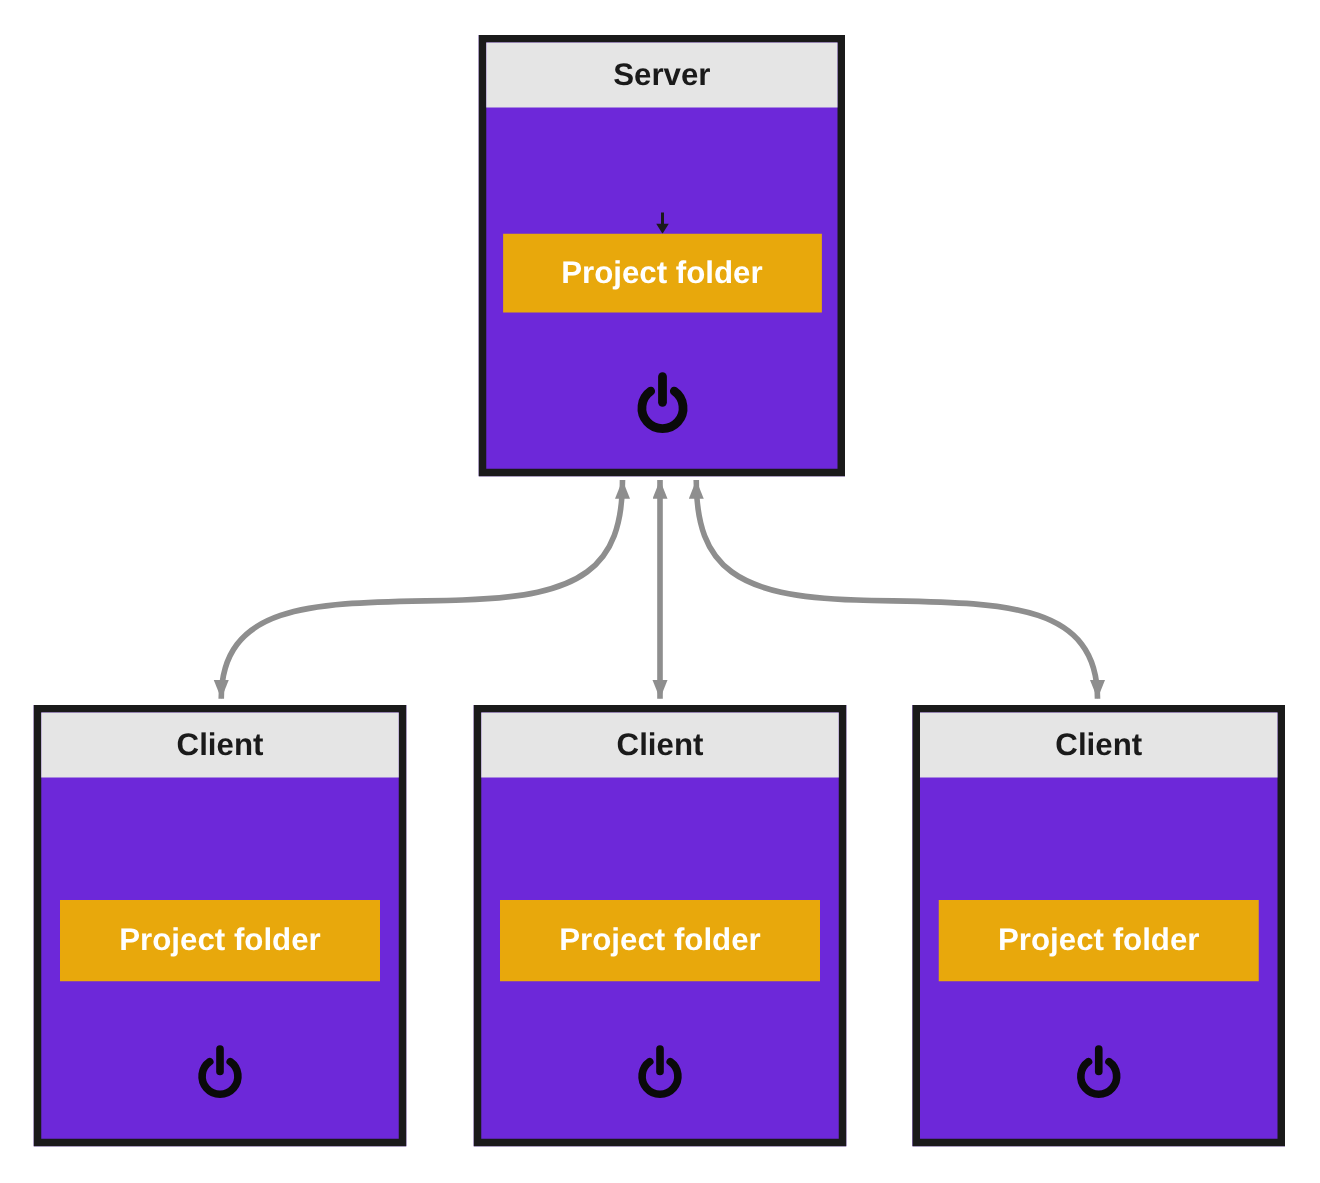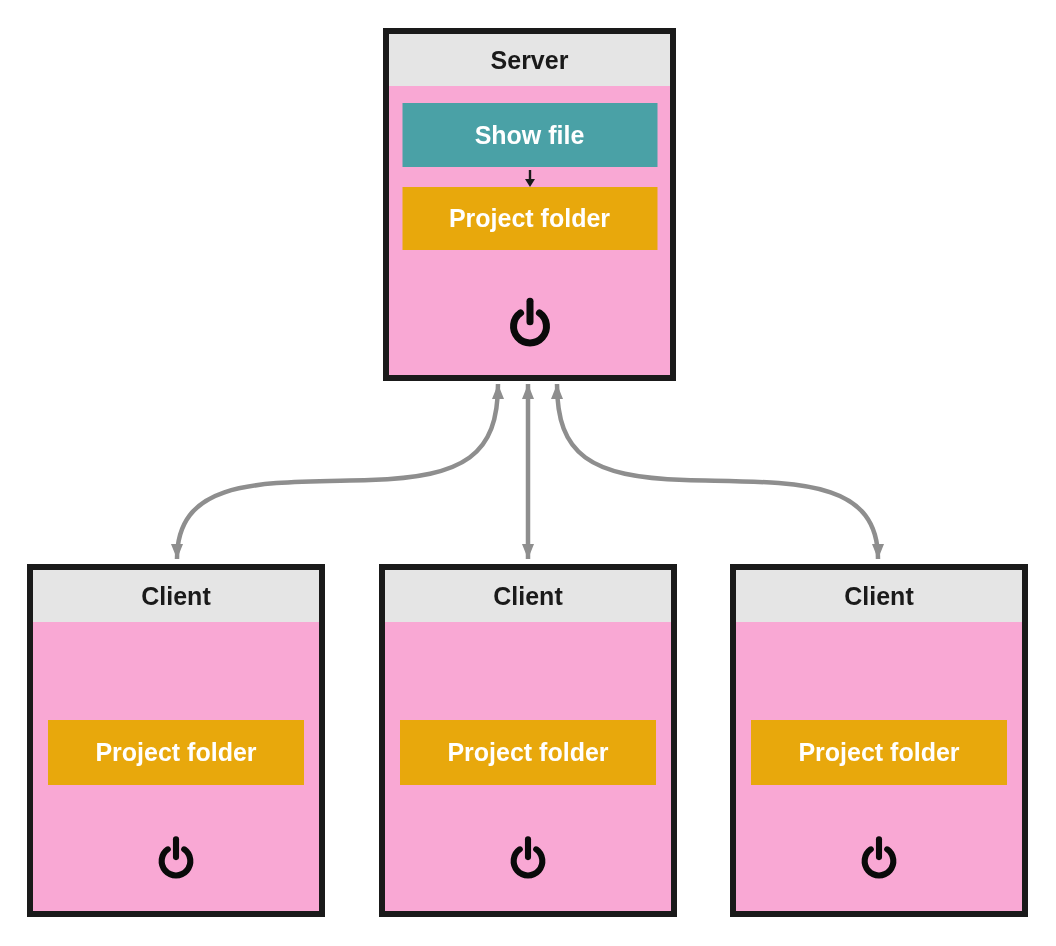--- a/index.html
+++ b/index.html
@@ -7,21 +7,21 @@
     position:relative;
     width:1056px;height:946px;
     background:#ffffff;
     font-family:"Liberation Sans","DejaVu Sans",sans-serif;
     overflow:hidden;
   }
   #arrows{position:absolute;left:0;top:0;z-index:1;pointer-events:none;}
   .node{
     position:absolute;
     box-sizing:border-box;
-    background:#f9a8d4;
+    background:#6d28d9;
     border:6px solid #1a1a1a;
     z-index:2;
   }
   .node-header{
     position:absolute;left:0;top:0;right:0;height:52px;
     background:#e5e5e5;
     display:flex;align-items:center;justify-content:center;
     font-size:25px;font-weight:bold;color:#1a1a1a;
   }
   .btn{
@@ -60,21 +60,20 @@
         <polygon points="0,0 15,6 0,12" fill="#8e8e8e"></polygon>
       </marker>
     </defs>
     <path d="M 498 384 C 498 455, 465 477, 370 480 C 265 483, 177 476, 177 559" fill="none" stroke="#8e8e8e" stroke-width="4.5" marker-start="url(#ahs)" marker-end="url(#ah)"></path>
     <path d="M 528 384 L 528 559" fill="none" stroke="#8e8e8e" stroke-width="4.5" marker-start="url(#ahs)" marker-end="url(#ah)"></path>
     <path d="M 557 384 C 557 455, 590 477, 685 480 C 790 483, 878 476, 878 559" fill="none" stroke="#8e8e8e" stroke-width="4.5" marker-start="url(#ahs)" marker-end="url(#ah)"></path>
   </svg>
 
   <div class="node server">
     <div class="node-header">Server</div>
-    <div class="btn teal">Show file</div>
     <svg class="mini-arrow" viewBox="0 0 16 18">
       <line x1="8" y1="1" x2="8" y2="11" stroke="#1a1a1a" stroke-width="2.4"></line>
       <polygon points="3,10 13,10 8,18" fill="#1a1a1a"></polygon>
     </svg>
     <div class="btn orange-server">Project folder</div>
     <svg class="power server-power" viewBox="0 0 100 100">
       <path d="M 32.5 29.5 A 30.5 30.5 0 1 0 67.5 29.5" fill="none" stroke="#0a0a0a" stroke-width="13" stroke-linecap="round"></path>
       <line x1="50" y1="8" x2="50" y2="46" stroke="#0a0a0a" stroke-width="13" stroke-linecap="round"></line>
     </svg>
   </div>

